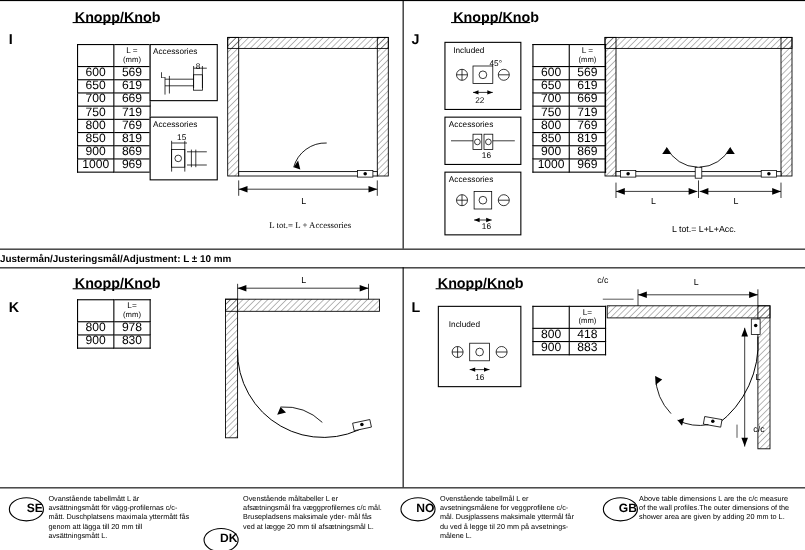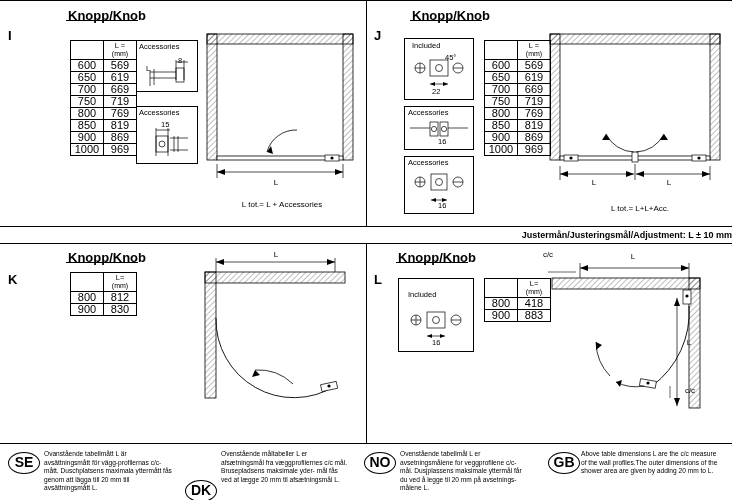--- a/index.html
+++ b/index.html
@@ -37,35 +37,35 @@
   .box{position:absolute;border:1px solid #000;box-sizing:border-box;background:#fff;}
   .boxcap{position:absolute;font-size:7.5px;}
 
   
   .ln{position:absolute;background:#000;}
   .cap{position:absolute;font-size:8px;text-align:center;}
 
   
   .adjust{
     position:absolute;
-    text-align:right;
+    text-align:left;
     font-size:9px;
     font-weight:bold;
     width:100%;
   }
 
   
   .foot-cell{position:absolute;font-size:6.6px;line-height:8.6px;}
   .oval{
     position:absolute;
     border:1.4px solid #000;
     border-radius:50%;
     width:30px;height:20px;
-    text-align:center;
-    font-size:14px;
+    text-align:right;
+    font-size:11px;
     font-weight:bold;
     line-height:19px;
     font-family:"Liberation Sans",sans-serif;
   }
 
   svg{position:absolute;overflow:visible;}
 </style>
 </head>
 <body>
 
@@ -175,21 +175,21 @@
     <path d="M 62 120 A 30 30 0 0 1 92 98" fill="none" stroke="#000" stroke-width="0.8"></path>
     <polygon points="62,120 66,114 68,122" fill="#000"></polygon>
 
     <line x1="12" y1="140" x2="138" y2="140" stroke="#000" stroke-width="0.7"></line>
     <line x1="12" y1="132" x2="12" y2="146" stroke="#000" stroke-width="0.7"></line>
     <line x1="138" y1="132" x2="138" y2="146" stroke="#000" stroke-width="0.7"></line>
     <polygon points="12,140 20,137 20,143" fill="#000"></polygon>
     <polygon points="138,140 130,137 130,143" fill="#000"></polygon>
   </svg>
   <div class="cap" style="left:266px;top:178px;width:20px;">L</div>
-  <div class="cap" style="left:212px;top:200px;width:140px;">L tot.= L + Accessories</div>
+  <div class="cap" style="left:212px;top:200px;width:140px;font-family:Liberation Serif, serif;">L tot.= L + Accessories</div>
 
   <div class="plabel" style="left:374px;top:28px;">J</div>
   <div class="knob-title" style="left:412px;top:8px;">Knopp/Knob</div>
   <div class="ln" style="left:410px;top:20px;width:72px;height:1px;"></div>
 
   <div class="box" style="left:404px;top:38px;width:70px;height:62px;"></div>
   <div class="boxcap" style="left:412px;top:41px;">Included</div>
   <div class="boxcap" style="left:445px;top:53px;">45°</div>
   <div class="boxcap" style="left:432px;top:87px;">22</div>
   <svg style="left:404px;top:38px;width:70px;height:62px;">
@@ -326,21 +326,21 @@
     <tbody>
         <tr>
       <td class="hdr" style="width:26px;"></td>
       <td class="hdr" style="width:26px;">
         <span>L=</span><br>
         <span style="font-size:7px;">(mm)</span>
       </td>
     </tr>
     <tr>
           <td>800</td>
-          <td>812</td>
+          <td>978</td>
         </tr>
     <tr>
           <td>900</td>
           <td>830</td>
         </tr>
   </tbody>
     </table>
 
   <svg style="left:195px;top:258px;width:160px;height:160px;">
     <defs>

